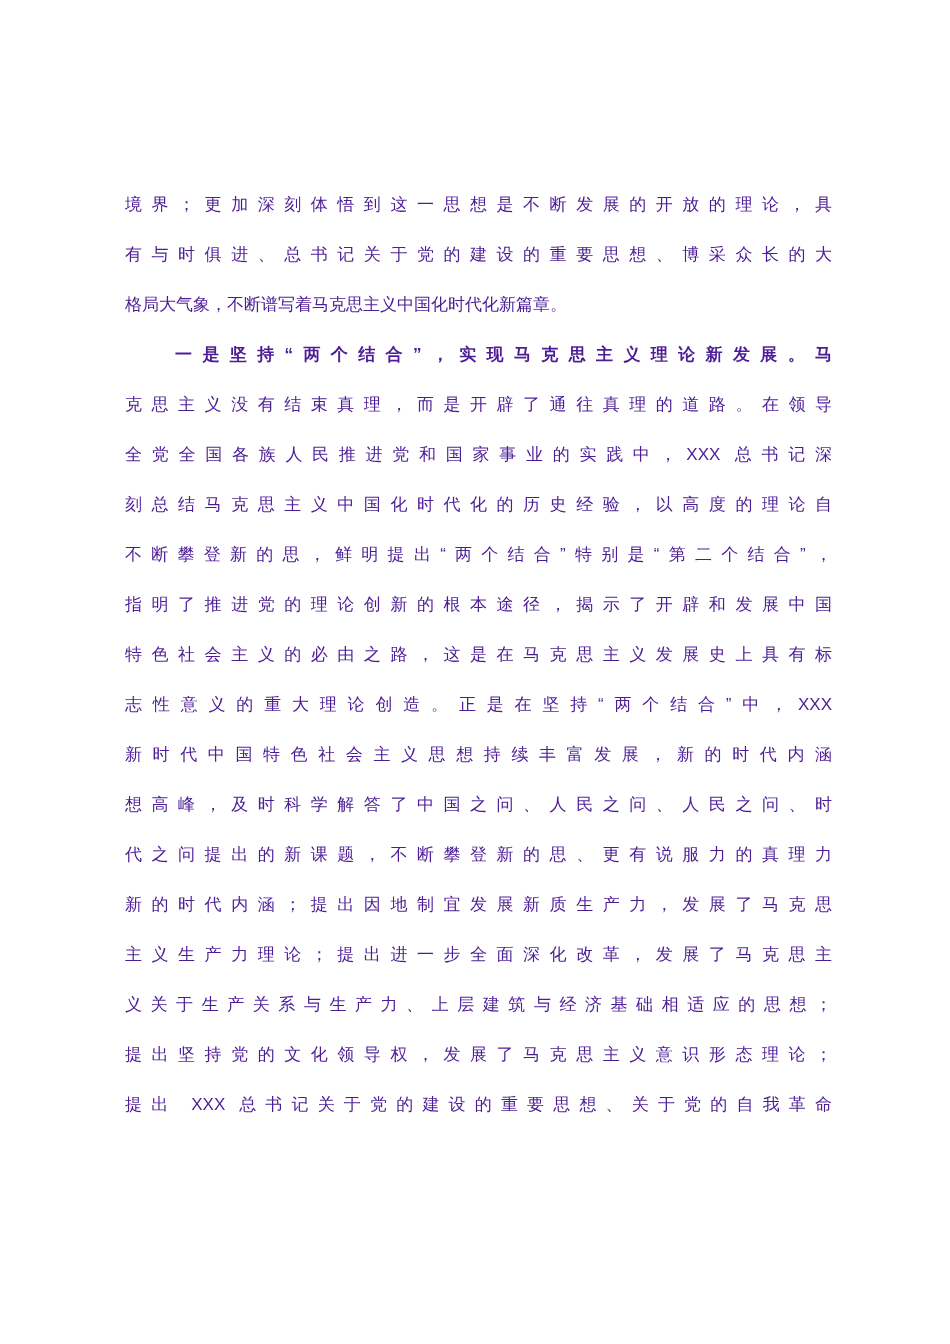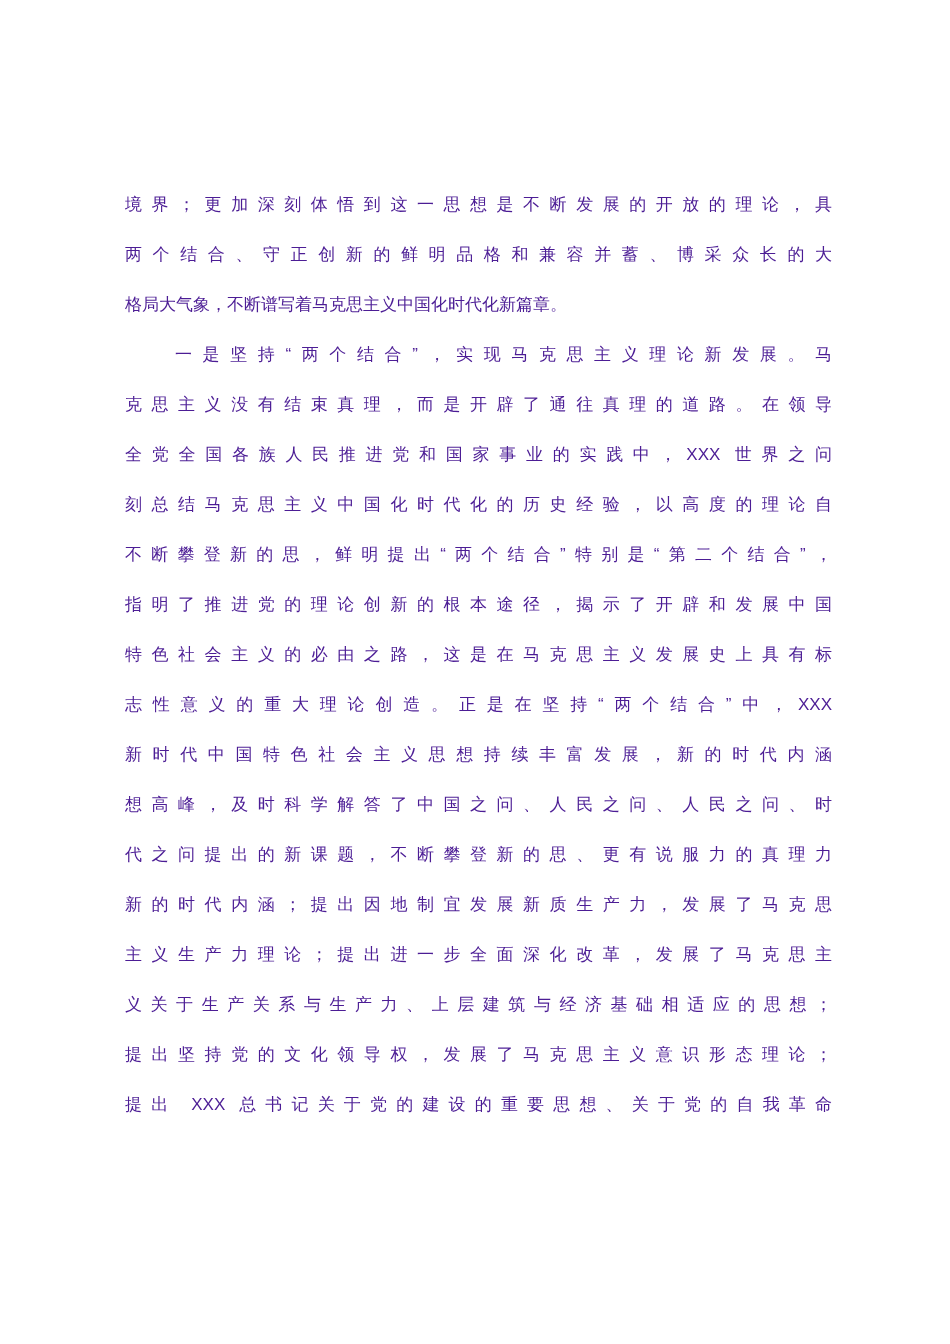--- a/index.html
+++ b/index.html
@@ -32,33 +32,34 @@
     text-justify: inter-character;
     overflow: hidden;
     white-space: nowrap;
   }
   .doc-line.align-left {
     text-align: left;
     text-align-last: left;
   }
   .doc-line.indent {
     text-indent: 50px;
+    font-weight: bold;
   }
 </style>
 </head>
 <body>
 
 <div class="page">
   <div class="text-block" id="lines-container">
       <div class="doc-line">境界；更加深刻体悟到这一思想是不断发展的开放的理论，具</div>
-      <div class="doc-line">两个结合、守正创新的鲜明品格和兼容并蓄、博采众长的大</div>
+      <div class="doc-line">有与时俱进、总书记关于党的建设的重要思想、博采众长的大</div>
       <div class="doc-line align-left">格局大气象，不断谱写着马克思主义中国化时代化新篇章。</div>
       <div class="doc-line indent">一是坚持“两个结合”，实现马克思主义理论新发展。马</div>
       <div class="doc-line">克思主义没有结束真理，而是开辟了通往真理的道路。在领导</div>
-      <div class="doc-line">全党全国各族人民推进党和国家事业的实践中，XXX 世界之问</div>
+      <div class="doc-line">全党全国各族人民推进党和国家事业的实践中，XXX 总书记深</div>
       <div class="doc-line">刻总结马克思主义中国化时代化的历史经验，以高度的理论自</div>
       <div class="doc-line">不断攀登新的思，鲜明提出“两个结合”特别是“第二个结合”，</div>
       <div class="doc-line">指明了推进党的理论创新的根本途径，揭示了开辟和发展中国</div>
       <div class="doc-line">特色社会主义的必由之路，这是在马克思主义发展史上具有标</div>
       <div class="doc-line">志性意义的重大理论创造。正是在坚持“两个结合”中，XXX</div>
       <div class="doc-line">新时代中国特色社会主义思想持续丰富发展，新的时代内涵</div>
       <div class="doc-line">想高峰，及时科学解答了中国之问、人民之问、人民之问、时</div>
       <div class="doc-line">代之问提出的新课题，不断攀登新的思、更有说服力的真理力</div>
       <div class="doc-line">新的时代内涵；提出因地制宜发展新质生产力，发展了马克思</div>
       <div class="doc-line">主义生产力理论；提出进一步全面深化改革，发展了马克思主</div>

